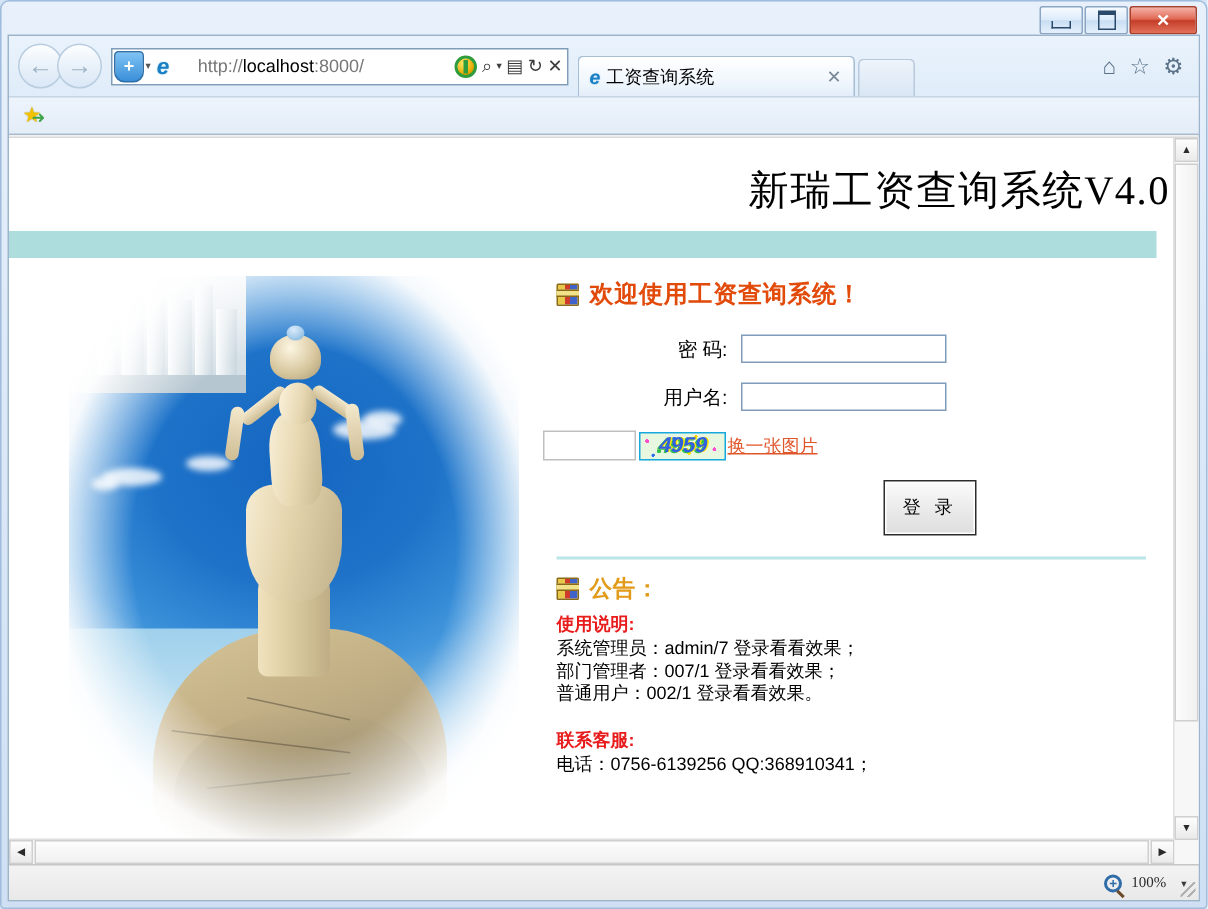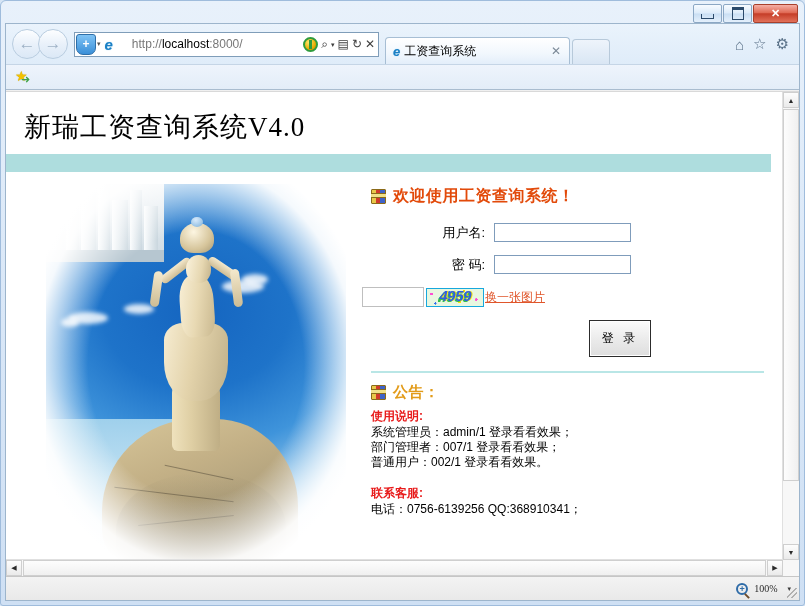--- a/index.html
+++ b/index.html
@@ -137,20 +137,21 @@
     background:#fff;overflow:hidden;
   }
 
   
   .site-title{
     font-family:"Liberation Serif","DejaVu Serif",serif;
     font-size:27px;color:#000;
     padding:17px 0 9px 18px;
     letter-spacing:1px;
     white-space:nowrap;
+    text-align:right;
   }
   .teal-bar{height:18px;background:#aeddde;margin:0 9px 0 0;}
 
   .content{display:flex;}
   .left-col{width:350px;position:relative;}
   .right-col{flex:1;padding-left:6px;position:relative;}
 
   
   .photo{
     position:relative;width:300px;height:385px;margin:12px 0 0 40px;
@@ -521,26 +522,26 @@
 
           <div class="right-col">
 
             <div class="welcome">
               <span class="gift"></span>
               <span class="welcome-text">欢迎使用工资查询系统！</span>
             </div>
 
             <div class="form">
               <div class="frow">
+                <span class="flabel">密  码:</span>
+                <input class="finput" type="password" value="" style="">
+              </div>
+              <div class="frow">
                 <span class="flabel">用户名:</span>
                 <input class="finput" type="text" value="" style="">
-              </div>
-              <div class="frow">
-                <span class="flabel">密  码:</span>
-                <input class="finput" type="password" value="" style="">
               </div>
               <div class="frow">
                 <input class="finput small" type="text" value="" style="">
                 <span class="captcha">
                   <span>4959</span>
                 </span>
                 <a class="refresh-link">换一张图片</a>
               </div>
               <div class="btnrow">
                 <span class="btnspacer"></span>
@@ -549,21 +550,21 @@
             </div>
 
             <div class="thin-divider"></div>
 
             <div class="notice">
               <div class="notice-head">
                 <span class="gift"></span>
                 <span class="notice-title">公告：</span>
               </div>
               <div class="sub-head">使用说明:</div>
-              <div class="nline">系统管理员：admin/1 登录看看效果；</div>
+              <div class="nline">系统管理员：admin/7 登录看看效果；</div>
               <div class="nline">部门管理者：007/1 登录看看效果；</div>
               <div class="nline">普通用户：002/1 登录看看效果。</div>
               <div class="gap"></div>
               <div class="sub-head">联系客服:</div>
               <div class="nline">电话：0756-6139256 QQ:368910341；</div>
             </div>
 
           </div>
         </div>
       </div>

